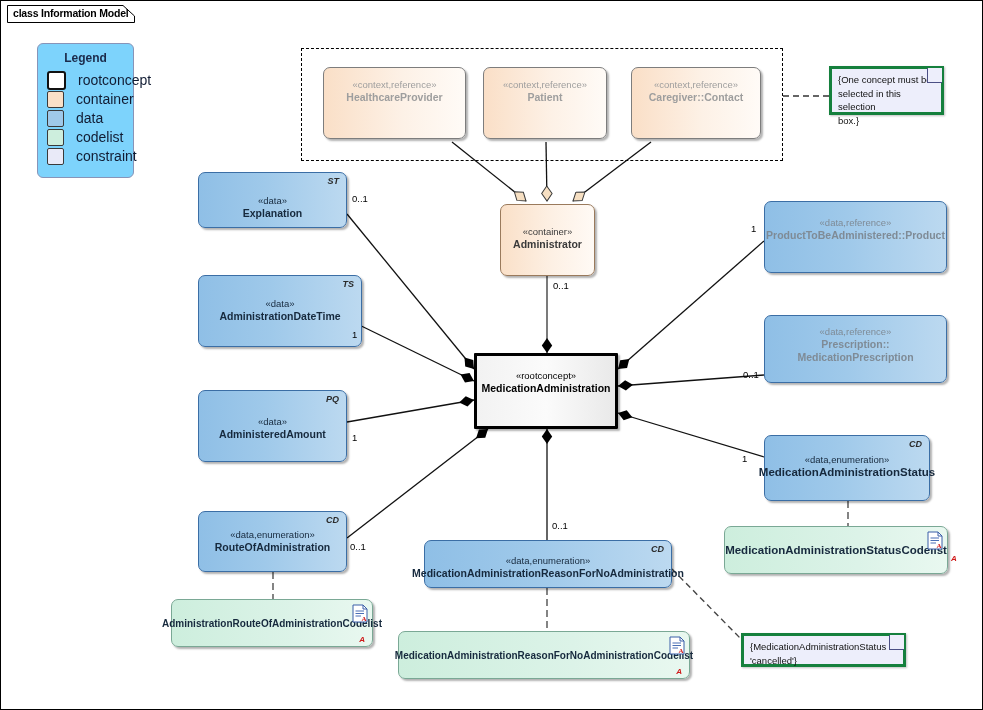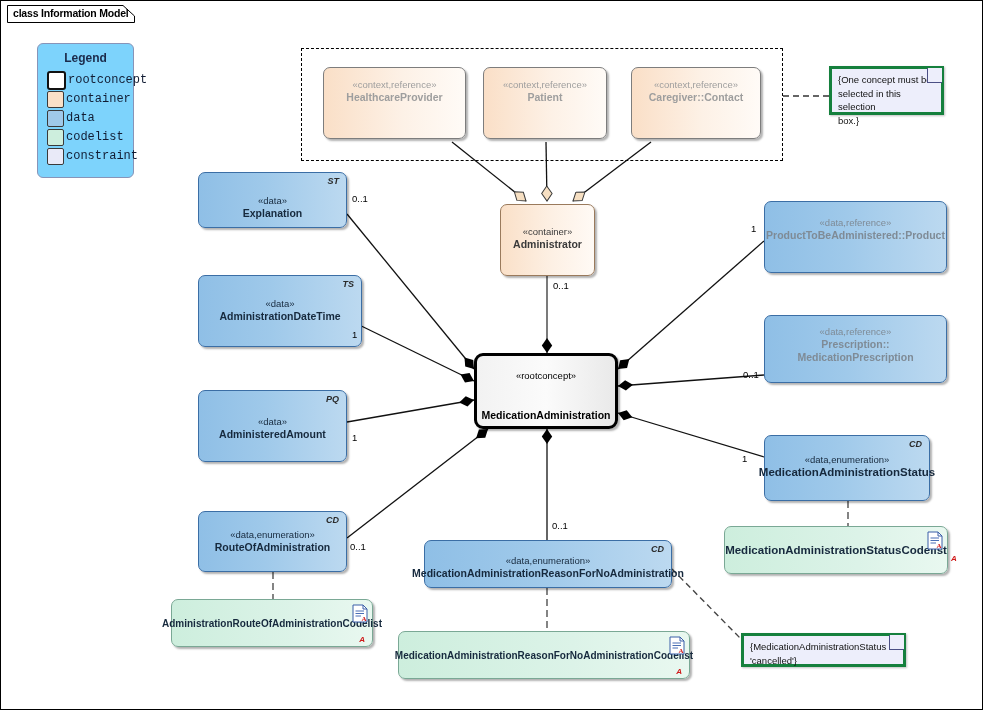--- a/index.html
+++ b/index.html
@@ -74,25 +74,24 @@
     margin-bottom: 1px;
   }
   .legend-swatch {
     width: 15px; height: 15px;
     border: 1px solid #3a3a3a;
     border-radius: 2px;
     flex: 0 0 auto;
   }
   .legend-swatch.root { border: 2px solid #111111; border-radius: 3px; }
   .legend-text {
-    margin-left: 2px;
-    font-size: 12px;
+    margin-left: 12px;
+    font-size: 14px;
     color: #111c33;
     white-space: nowrap;
-    font-family: Liberation Mono, monospace;
   }
 
   
   .node {
     position: absolute;
     box-sizing: border-box;
     border-radius: 7px;
     display: flex;
     flex-direction: column;
     align-items: center;
@@ -137,23 +136,22 @@
     border: 1px solid #7d7d7d;
     color: #9a9a9a;
   }
   .node.context .stereo, .node.context .nodename { color: #9e9e9e; }
   
   .node.data.greyed .stereo, .node.data.greyed .nodename { color: #7f8b96; }
   
   .node.root {
     background: linear-gradient(to right, #f2f2f2 0%, #fbfbfb 50%, #e9e9e9 100%);
     border: 3px solid #000000;
-    border-radius: 9px;
+    border-radius: 1px;
     color: #000000;
-    gap: 27px;
   }
   
   .node.codelist {
     background: linear-gradient(to right, #cdeedd 0%, #dcf3e8 60%, #e9f8f0 100%);
     border: 1px solid #7aa895;
     color: #16293d;
     justify-content: center;
   }
   .node.codelist .nodename {
     font-size: 10.5px;

